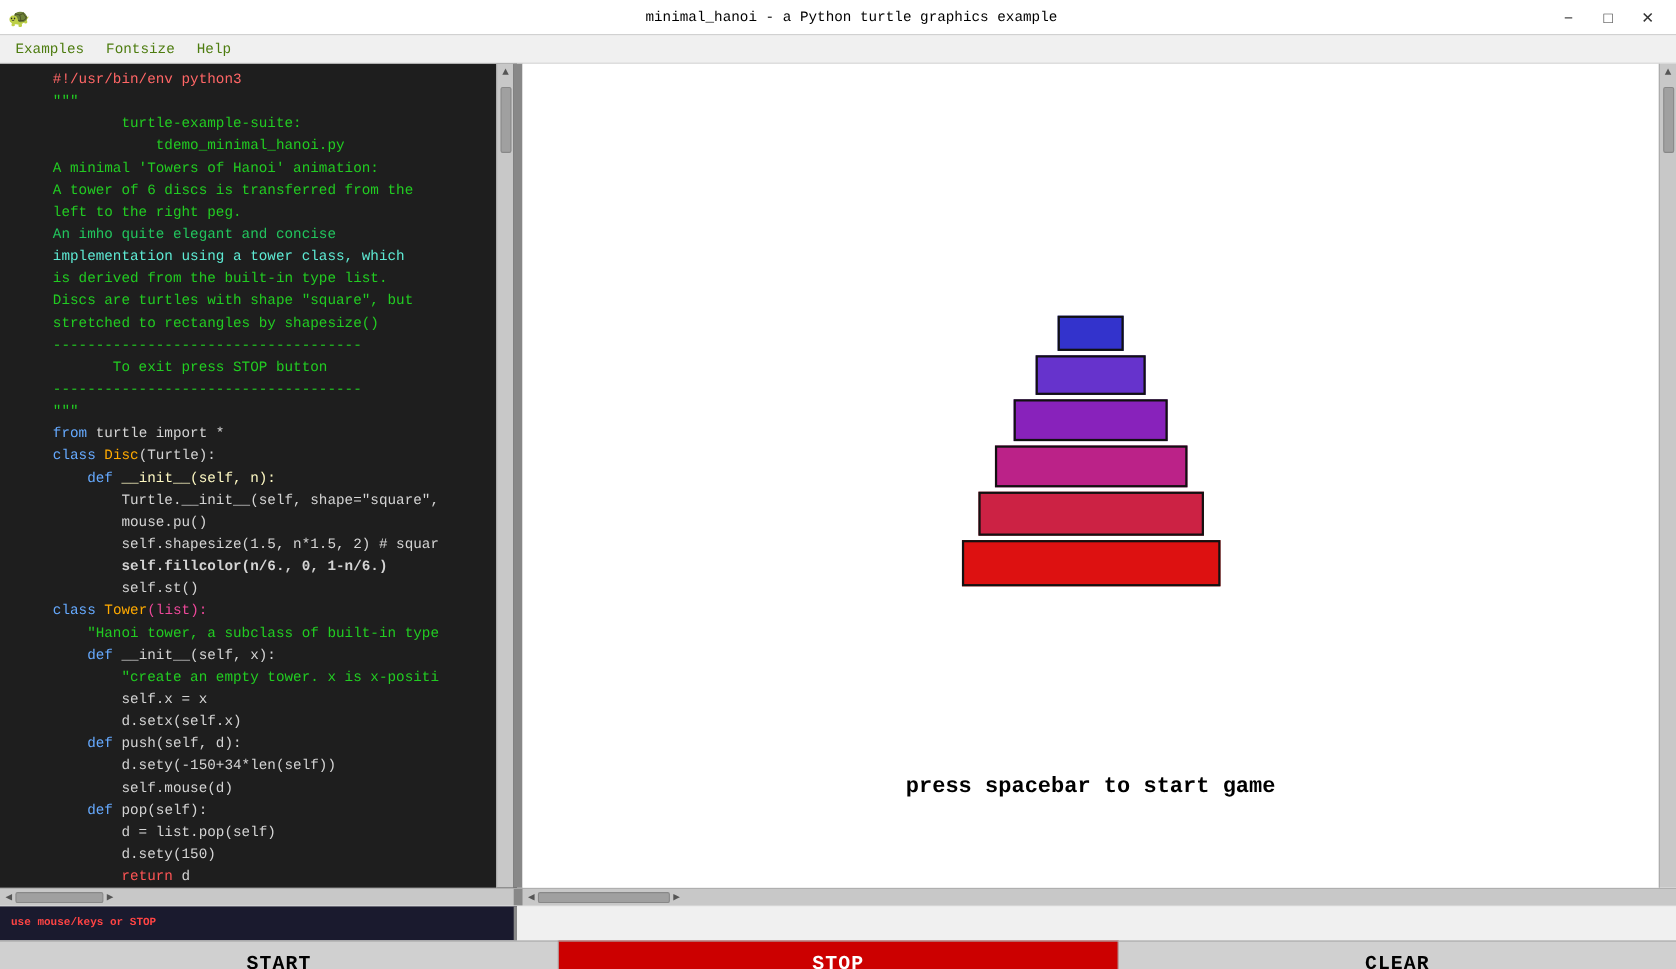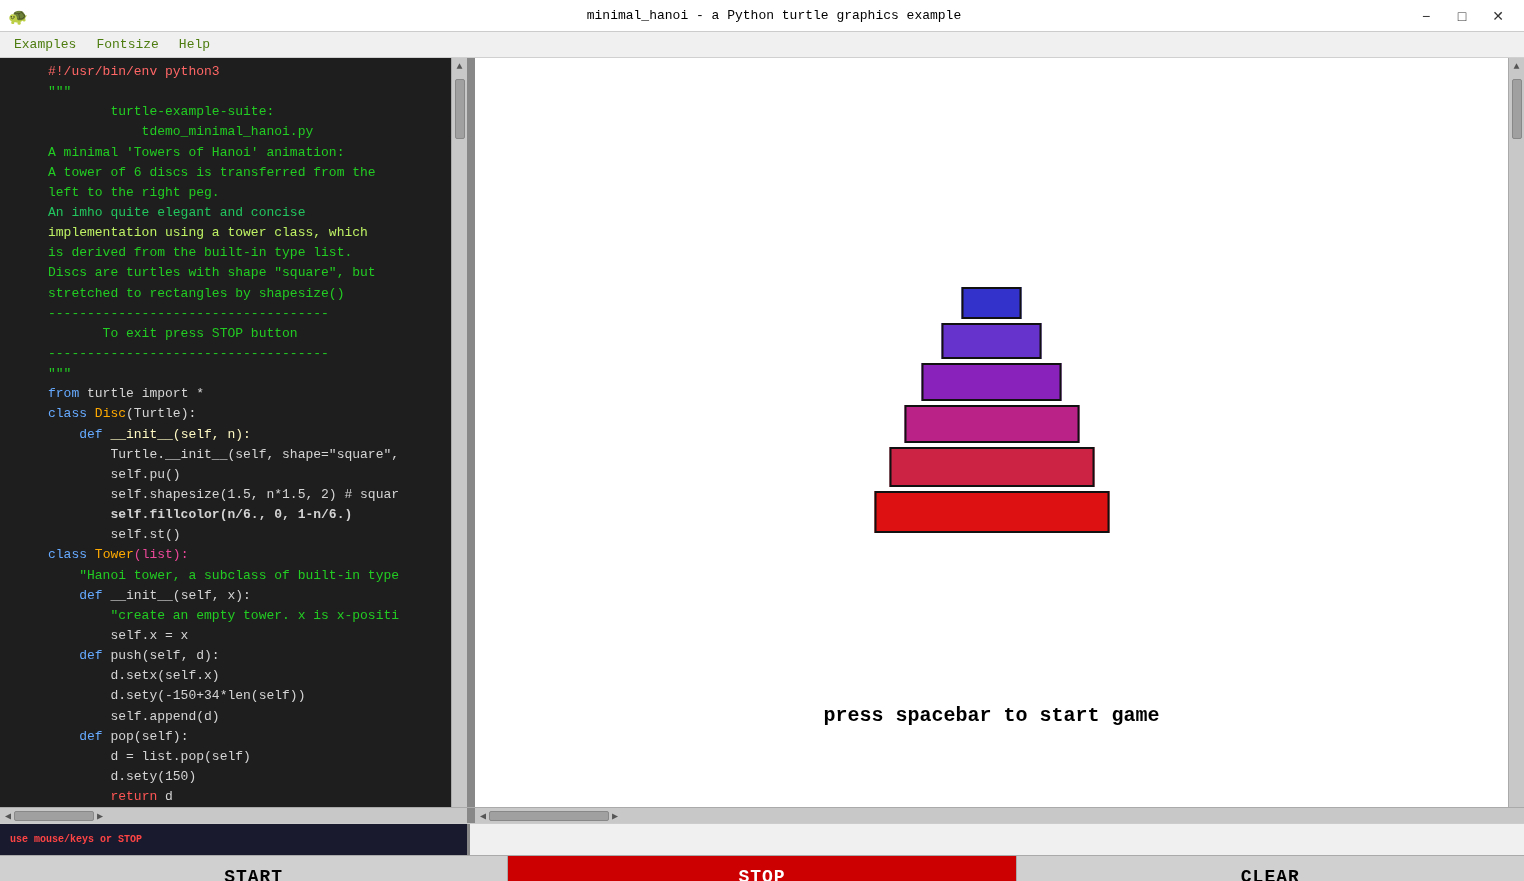--- a/index.html
+++ b/index.html
@@ -273,48 +273,48 @@
           <div class="code-line" style="color: rgb(34, 204, 34);">"""</div>
           <div class="code-line" style="color: rgb(34, 204, 34);">        turtle-example-suite:</div>
           <div class="code-line" style="color: rgb(212, 212, 212);"></div>
           <div class="code-line" style="color: rgb(34, 204, 34);">            tdemo_minimal_hanoi.py</div>
           <div class="code-line" style="color: rgb(212, 212, 212);"></div>
           <div class="code-line" style="color: rgb(34, 204, 34);">A minimal 'Towers of Hanoi' animation:</div>
           <div class="code-line" style="color: rgb(34, 204, 34);">A tower of 6 discs is transferred from the</div>
           <div class="code-line" style="color: rgb(34, 204, 34);">left to the right peg.</div>
           <div class="code-line" style="color: rgb(212, 212, 212);"></div>
           <div class="code-line" style="color: #22c55e;">An imho quite elegant and concise</div>
-          <div class="code-line" style="color: #bef264;">implementation using a tower class, which</div>
+          <div class="code-line" style="color: #5eead4;">implementation using a tower class, which</div>
           <div class="code-line" style="color: rgb(34, 204, 34);">is derived from the built-in type list.</div>
           <div class="code-line" style="color: rgb(212, 212, 212);"></div>
           <div class="code-line" style="color: rgb(34, 204, 34);">Discs are turtles with shape "square", but</div>
           <div class="code-line" style="color: rgb(34, 204, 34);">stretched to rectangles by shapesize()</div>
           <div class="code-line" style="color: rgb(34, 204, 34);">------------------------------------</div>
           <div class="code-line" style="color: rgb(34, 204, 34);">       To exit press STOP button</div>
           <div class="code-line" style="color: rgb(34, 204, 34);">------------------------------------</div>
           <div class="code-line" style="color: rgb(34, 204, 34);">"""</div>
           <div class="code-line" style="color: rgb(212, 212, 212);"><span style="color: rgb(212, 212, 212);"></span><span style="color: rgb(102, 170, 255);">from</span><span style="color: rgb(212, 212, 212);"> turtle import *</span></div>
           <div class="code-line" style="color: rgb(212, 212, 212);"></div>
           <div class="code-line" style="color: rgb(212, 212, 212);"><span style="color: rgb(212, 212, 212);"></span><span style="color: rgb(102, 170, 255);">class</span><span style="color: rgb(212, 212, 212);"> </span><span style="color: rgb(255, 170, 0);">Disc</span><span style="color: rgb(212, 212, 212);">(Turtle):</span></div>
           <div class="code-line" style="color: rgb(212, 212, 212);"><span style="color: rgb(212, 212, 212);">    </span><span style="color: rgb(102, 170, 255);">def</span><span style="color: #fef9c3;"> __init__(self, n):</span></div>
           <div class="code-line" style="color: rgb(212, 212, 212);">        Turtle.__init__(self, shape="square",</div>
-          <div class="code-line" style="color: rgb(212, 212, 212);">        self.pu()</div>
+          <div class="code-line" style="color: rgb(212, 212, 212);">        mouse.pu()</div>
           <div class="code-line" style="color: rgb(212, 212, 212);">        self.shapesize(1.5, n*1.5, 2) # squar</div>
           <div class="code-line" style="color: rgb(212, 212, 212); font-weight: bold;">        self.fillcolor(n/6., 0, 1-n/6.)</div>
           <div class="code-line" style="color: rgb(212, 212, 212);">        self.st()</div>
           <div class="code-line" style="color: rgb(212, 212, 212);"></div>
           <div class="code-line" style="color: rgb(212, 212, 212);"><span style="color: rgb(212, 212, 212);"></span><span style="color: rgb(102, 170, 255);">class</span><span style="color: rgb(212, 212, 212);"> </span><span style="color: rgb(255, 170, 0);">Tower</span><span style="color: #ec4899;">(list):</span></div>
           <div class="code-line" style="color: rgb(34, 204, 34);">    "Hanoi tower, a subclass of built-in type</div>
           <div class="code-line" style="color: rgb(212, 212, 212);"><span style="color: rgb(212, 212, 212);">    </span><span style="color: rgb(102, 170, 255);">def</span><span style="color: rgb(212, 212, 212);"> __init__(self, x):</span></div>
           <div class="code-line" style="color: rgb(34, 204, 34);">        "create an empty tower. x is x-positi</div>
           <div class="code-line" style="color: rgb(212, 212, 212);">        self.x = x</div>
+          <div class="code-line" style="color: rgb(212, 212, 212);">        d.setx(self.x)</div>
           <div class="code-line" style="color: rgb(212, 212, 212);"><span style="color: rgb(212, 212, 212);">    </span><span style="color: rgb(102, 170, 255);">def</span><span style="color: rgb(212, 212, 212);"> push(self, d):</span></div>
-          <div class="code-line" style="color: rgb(212, 212, 212);">        d.setx(self.x)</div>
           <div class="code-line" style="color: rgb(212, 212, 212);">        d.sety(-150+34*len(self))</div>
-          <div class="code-line" style="color: rgb(212, 212, 212);">        self.append(d)</div>
+          <div class="code-line" style="color: rgb(212, 212, 212);">        self.mouse(d)</div>
           <div class="code-line" style="color: rgb(212, 212, 212);"><span style="color: rgb(212, 212, 212);">    </span><span style="color: rgb(102, 170, 255);">def</span><span style="color: rgb(212, 212, 212);"> pop(self):</span></div>
           <div class="code-line" style="color: rgb(212, 212, 212);">        d = list.pop(self)</div>
           <div class="code-line" style="color: rgb(212, 212, 212);">        d.sety(150)</div>
           <div class="code-line" style="color: rgb(255, 85, 85);"><span style="color: rgb(212, 212, 212);">        </span><span style="color: rgb(255, 85, 85);">return</span><span style="color: rgb(212, 212, 212);"> d</span></div>
           <div class="code-line" style="color: rgb(212, 212, 212);"></div>
         </div>
     </div>
 
     <div style="width:16px; background:#c8c8c8; border-left:1px solid #aaa; display:flex; flex-direction:column; align-items:center;">
       <div class="v-arrow">▲</div>

